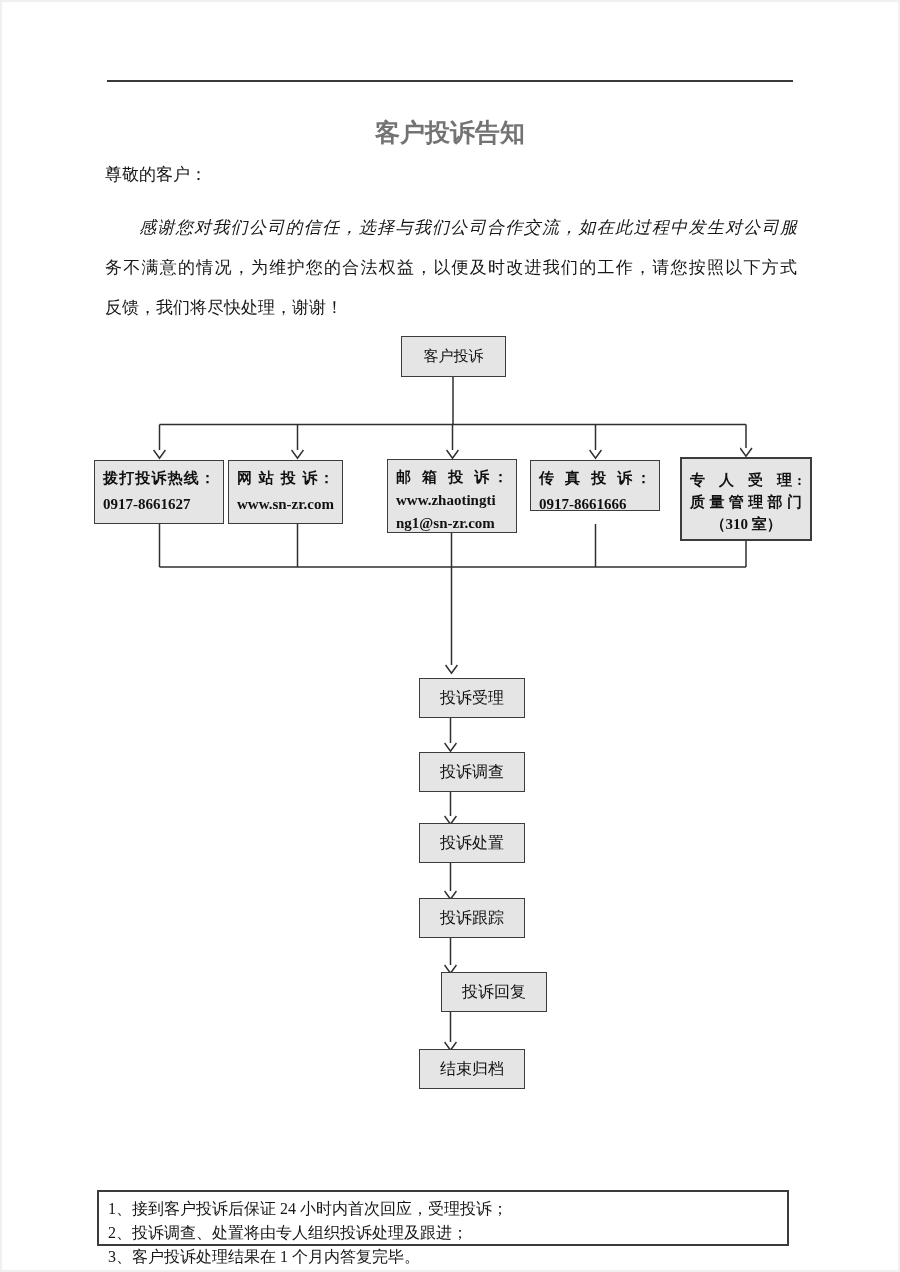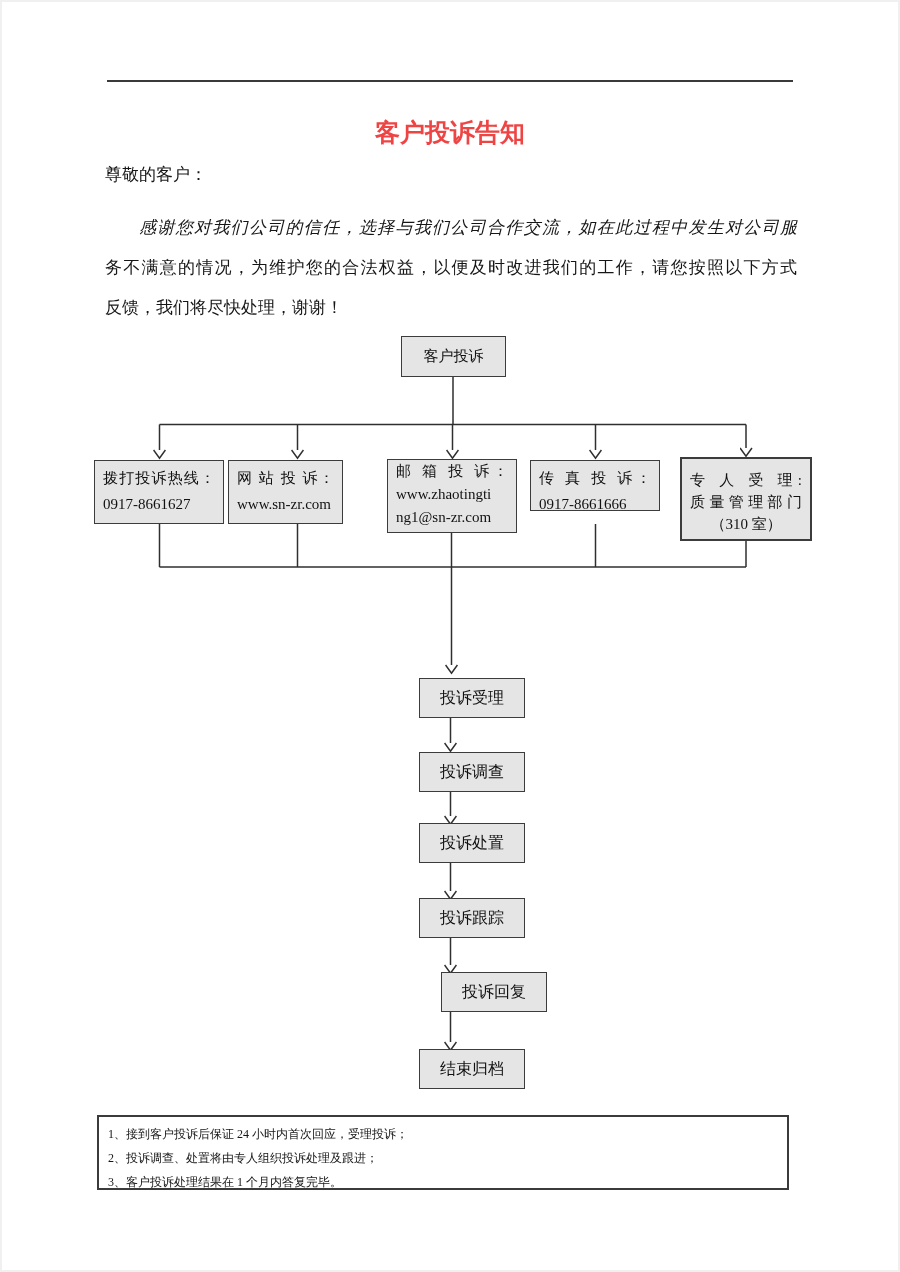--- a/index.html
+++ b/index.html
@@ -4,46 +4,46 @@
 <style>
   html,body{margin:0;padding:0;}
   body{
     width:900px;height:1272px;position:relative;background:#ffffff;
     font-family:"Liberation Serif","DejaVu Serif",serif;color:#161616;
     overflow:hidden;box-shadow:inset 0 0 0 2px #f0f0f0;
   }
   .abs{position:absolute;}
   .rule{left:107px;top:80px;width:686px;height:2px;background:#3a3a3a;}
   .title{left:0;top:116px;width:900px;text-align:center;font-size:25px;font-weight:700;
-         font-family:"Liberation Sans","DejaVu Sans",sans-serif;color:#ef4444;}
+         font-family:"Liberation Sans","DejaVu Sans",sans-serif;color:#737373;}
   .salut{left:105px;top:163px;font-size:17px;}
   .para{left:105px;top:208px;width:692px;font-size:17px;}
   .pline{height:40px;line-height:40px;text-align:justify;}
   .pline.just{text-align-last:justify;}
   .pline.indent{text-indent:34px;font-style:italic;}
   .fbox{position:absolute;border:1.5px solid #3c3c3c;background:#e5e5e5;box-sizing:border-box;
         font-size:15px;line-height:26px;color:#111;}
   .startbox{left:401px;top:336px;width:105px;height:41px;line-height:38px;text-align:center;}
-  .chan{padding:4px 8px 0 8px;}
+  .chan{padding:4px 8px 0 8px;font-weight:bold;}
   .chan .cl{text-align:justify;text-align-last:justify;line-height:26px;white-space:nowrap;}
   .chan .cl.plain{text-align-last:left;white-space:normal;word-break:break-all;}
   .chan1{left:94px; top:460px;width:130px;height:64px;}
   .chan2{left:228px;top:460px;width:115px;height:64px;}
   .chan3{left:387px;top:459px;width:130px;height:74px;}
   .chan3 .cl{line-height:23px;}
-  .chan3{padding-top:0;}
+  .chan3{padding-top:6px;}
   .chan4{left:530px;top:460px;width:130px;height:51px;}
   .chan5{left:680px;top:457px;width:132px;height:84px;border-width:2px;padding-top:10px;}
   .chan5 .cl{line-height:22px;}
   .chan5 .cl.center{text-align:center;text-align-last:center;}
   .step{left:419px;width:106px;height:40px;text-align:center;line-height:37px;font-size:16px;}
   .stepA{top:678px;} .stepB{top:752px;} .stepC{top:823px;}
   .stepD{top:898px;} .stepE{top:972px;margin-left:22px;} .stepF{top:1049px;}
-  .notes{left:97px;top:1115px;width:692px;height:75px;border:2px solid #3b3b3b;
-         box-sizing:border-box;padding:5px 10px 0 9px;font-size:12px;}
+  .notes{left:97px;top:1190px;width:692px;height:56px;border:2px solid #3b3b3b;
+         box-sizing:border-box;padding:5px 10px 0 9px;font-size:16px;}
   .note-line{line-height:24px;white-space:nowrap;}
   svg.overlay{position:absolute;left:0;top:0;pointer-events:none;}
 </style>
 </head>
 <body>
 
 <div class="abs rule"></div>
 
 <div class="abs title">客户投诉告知</div>
 

